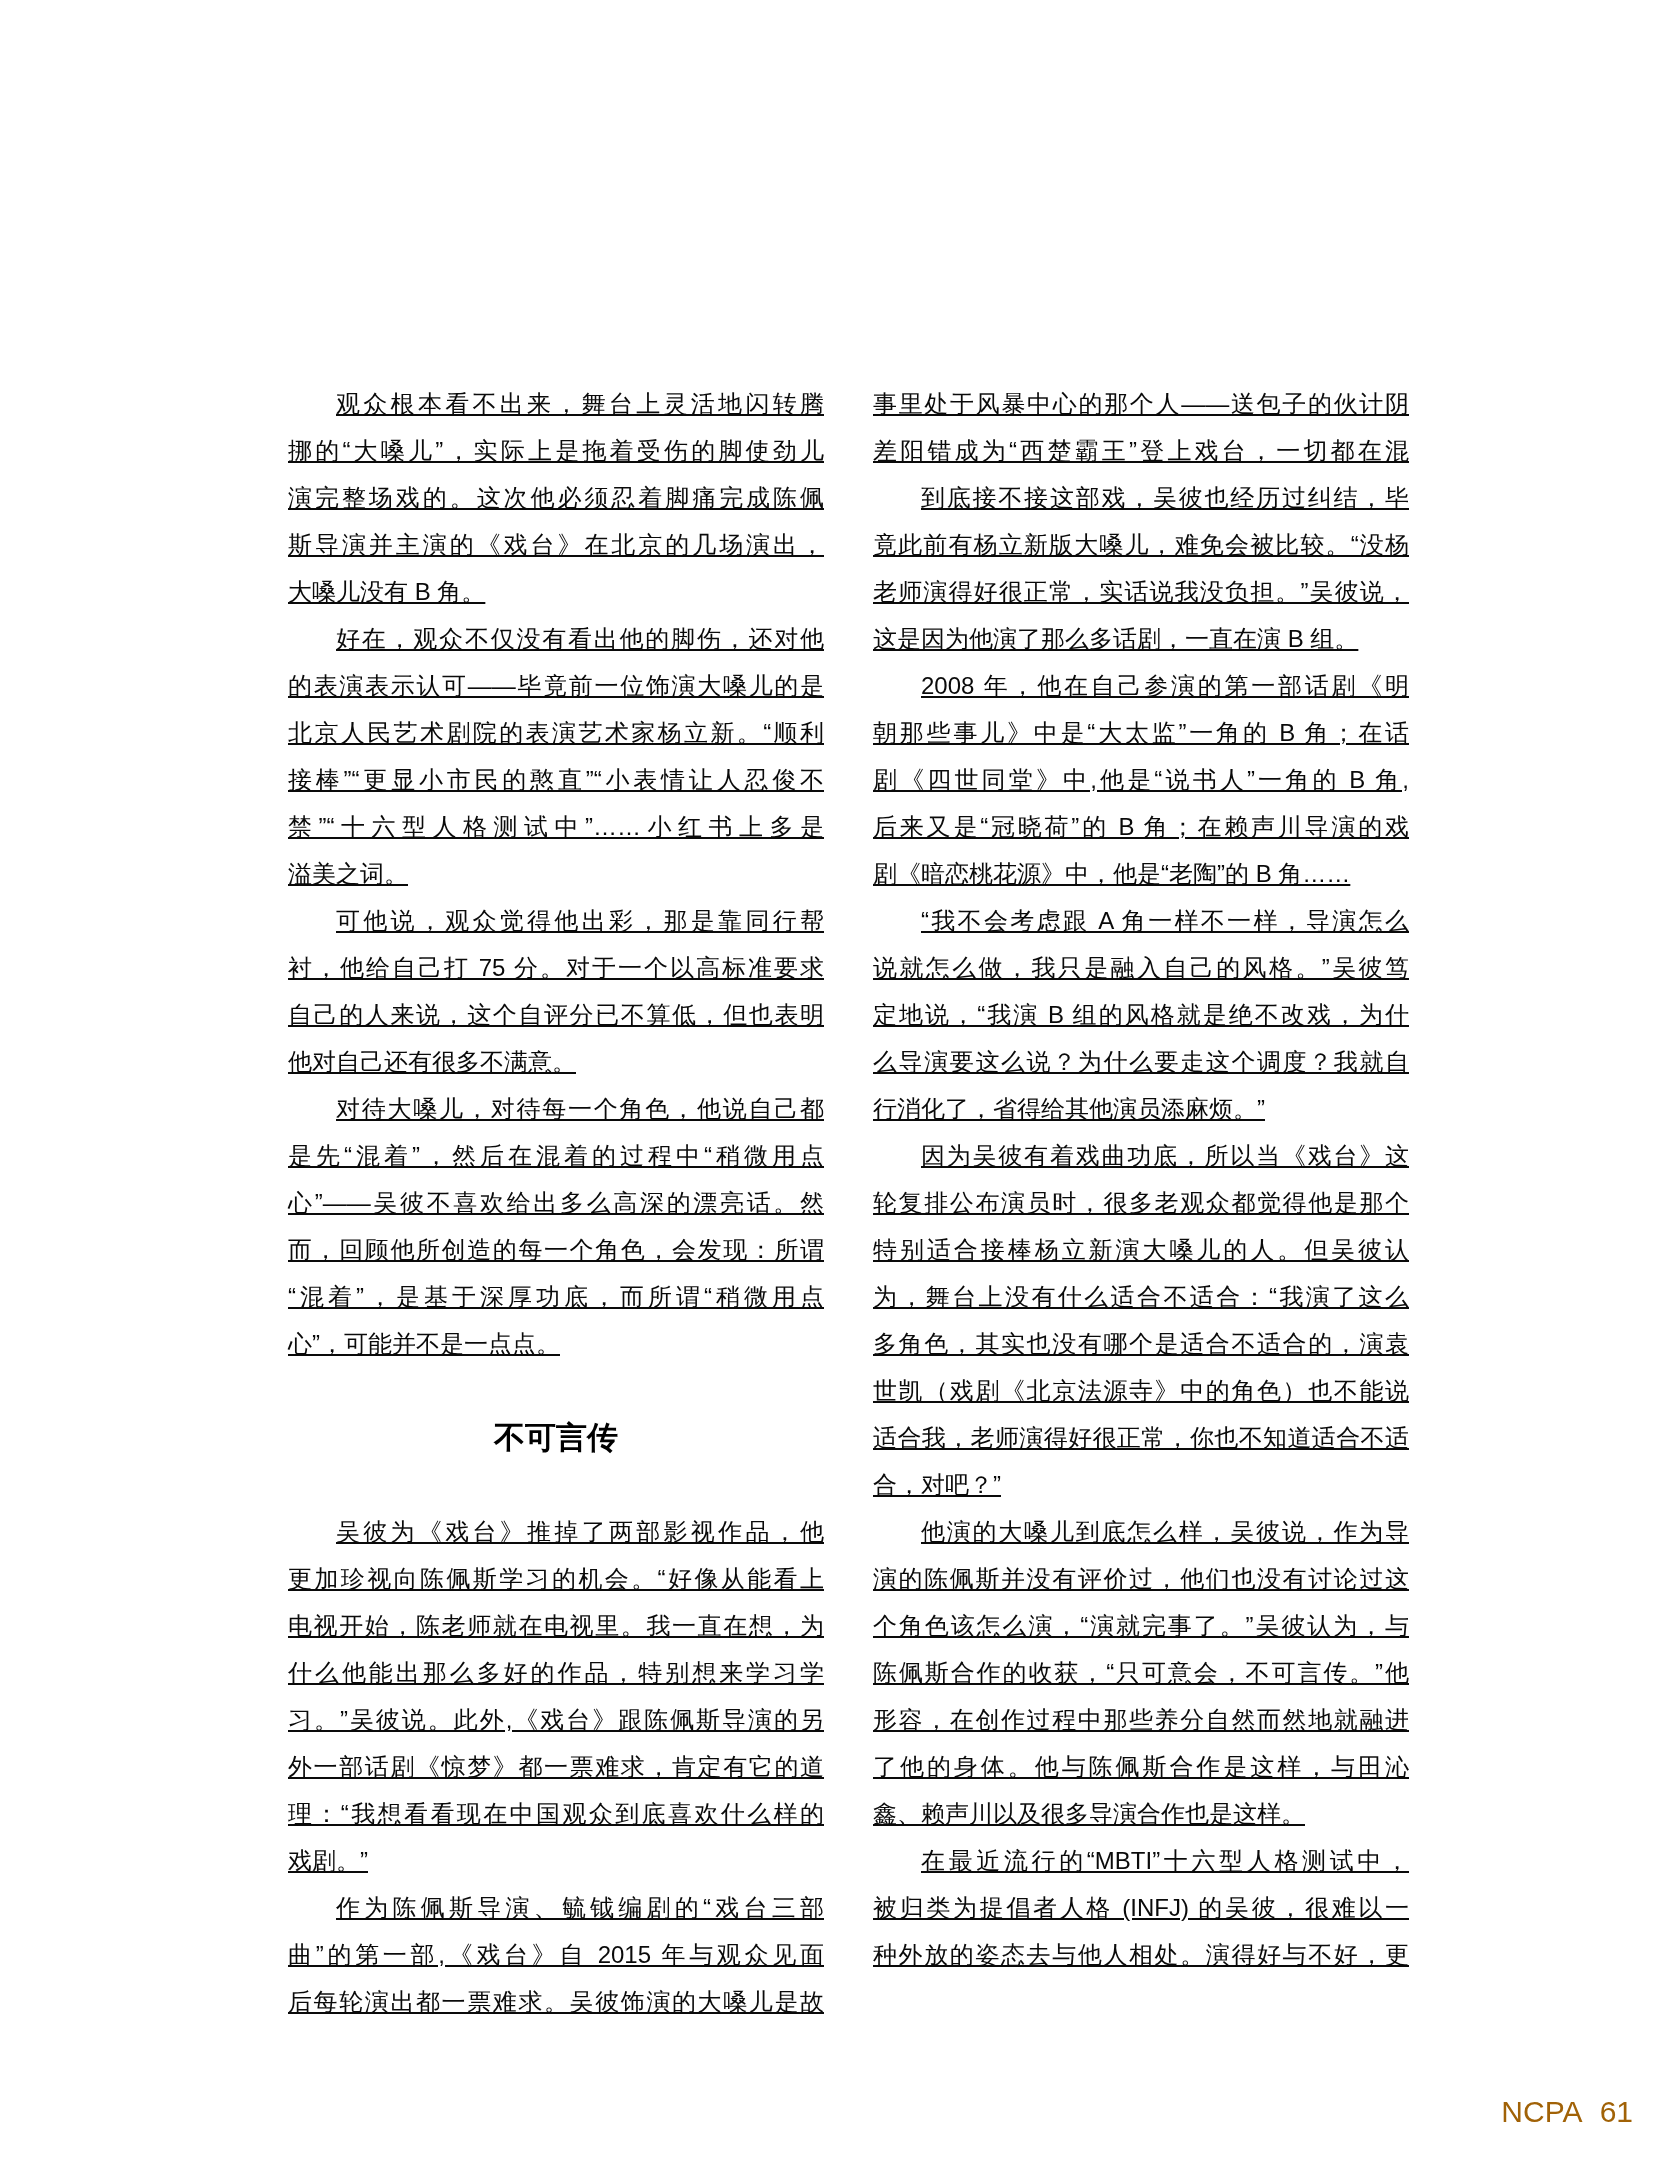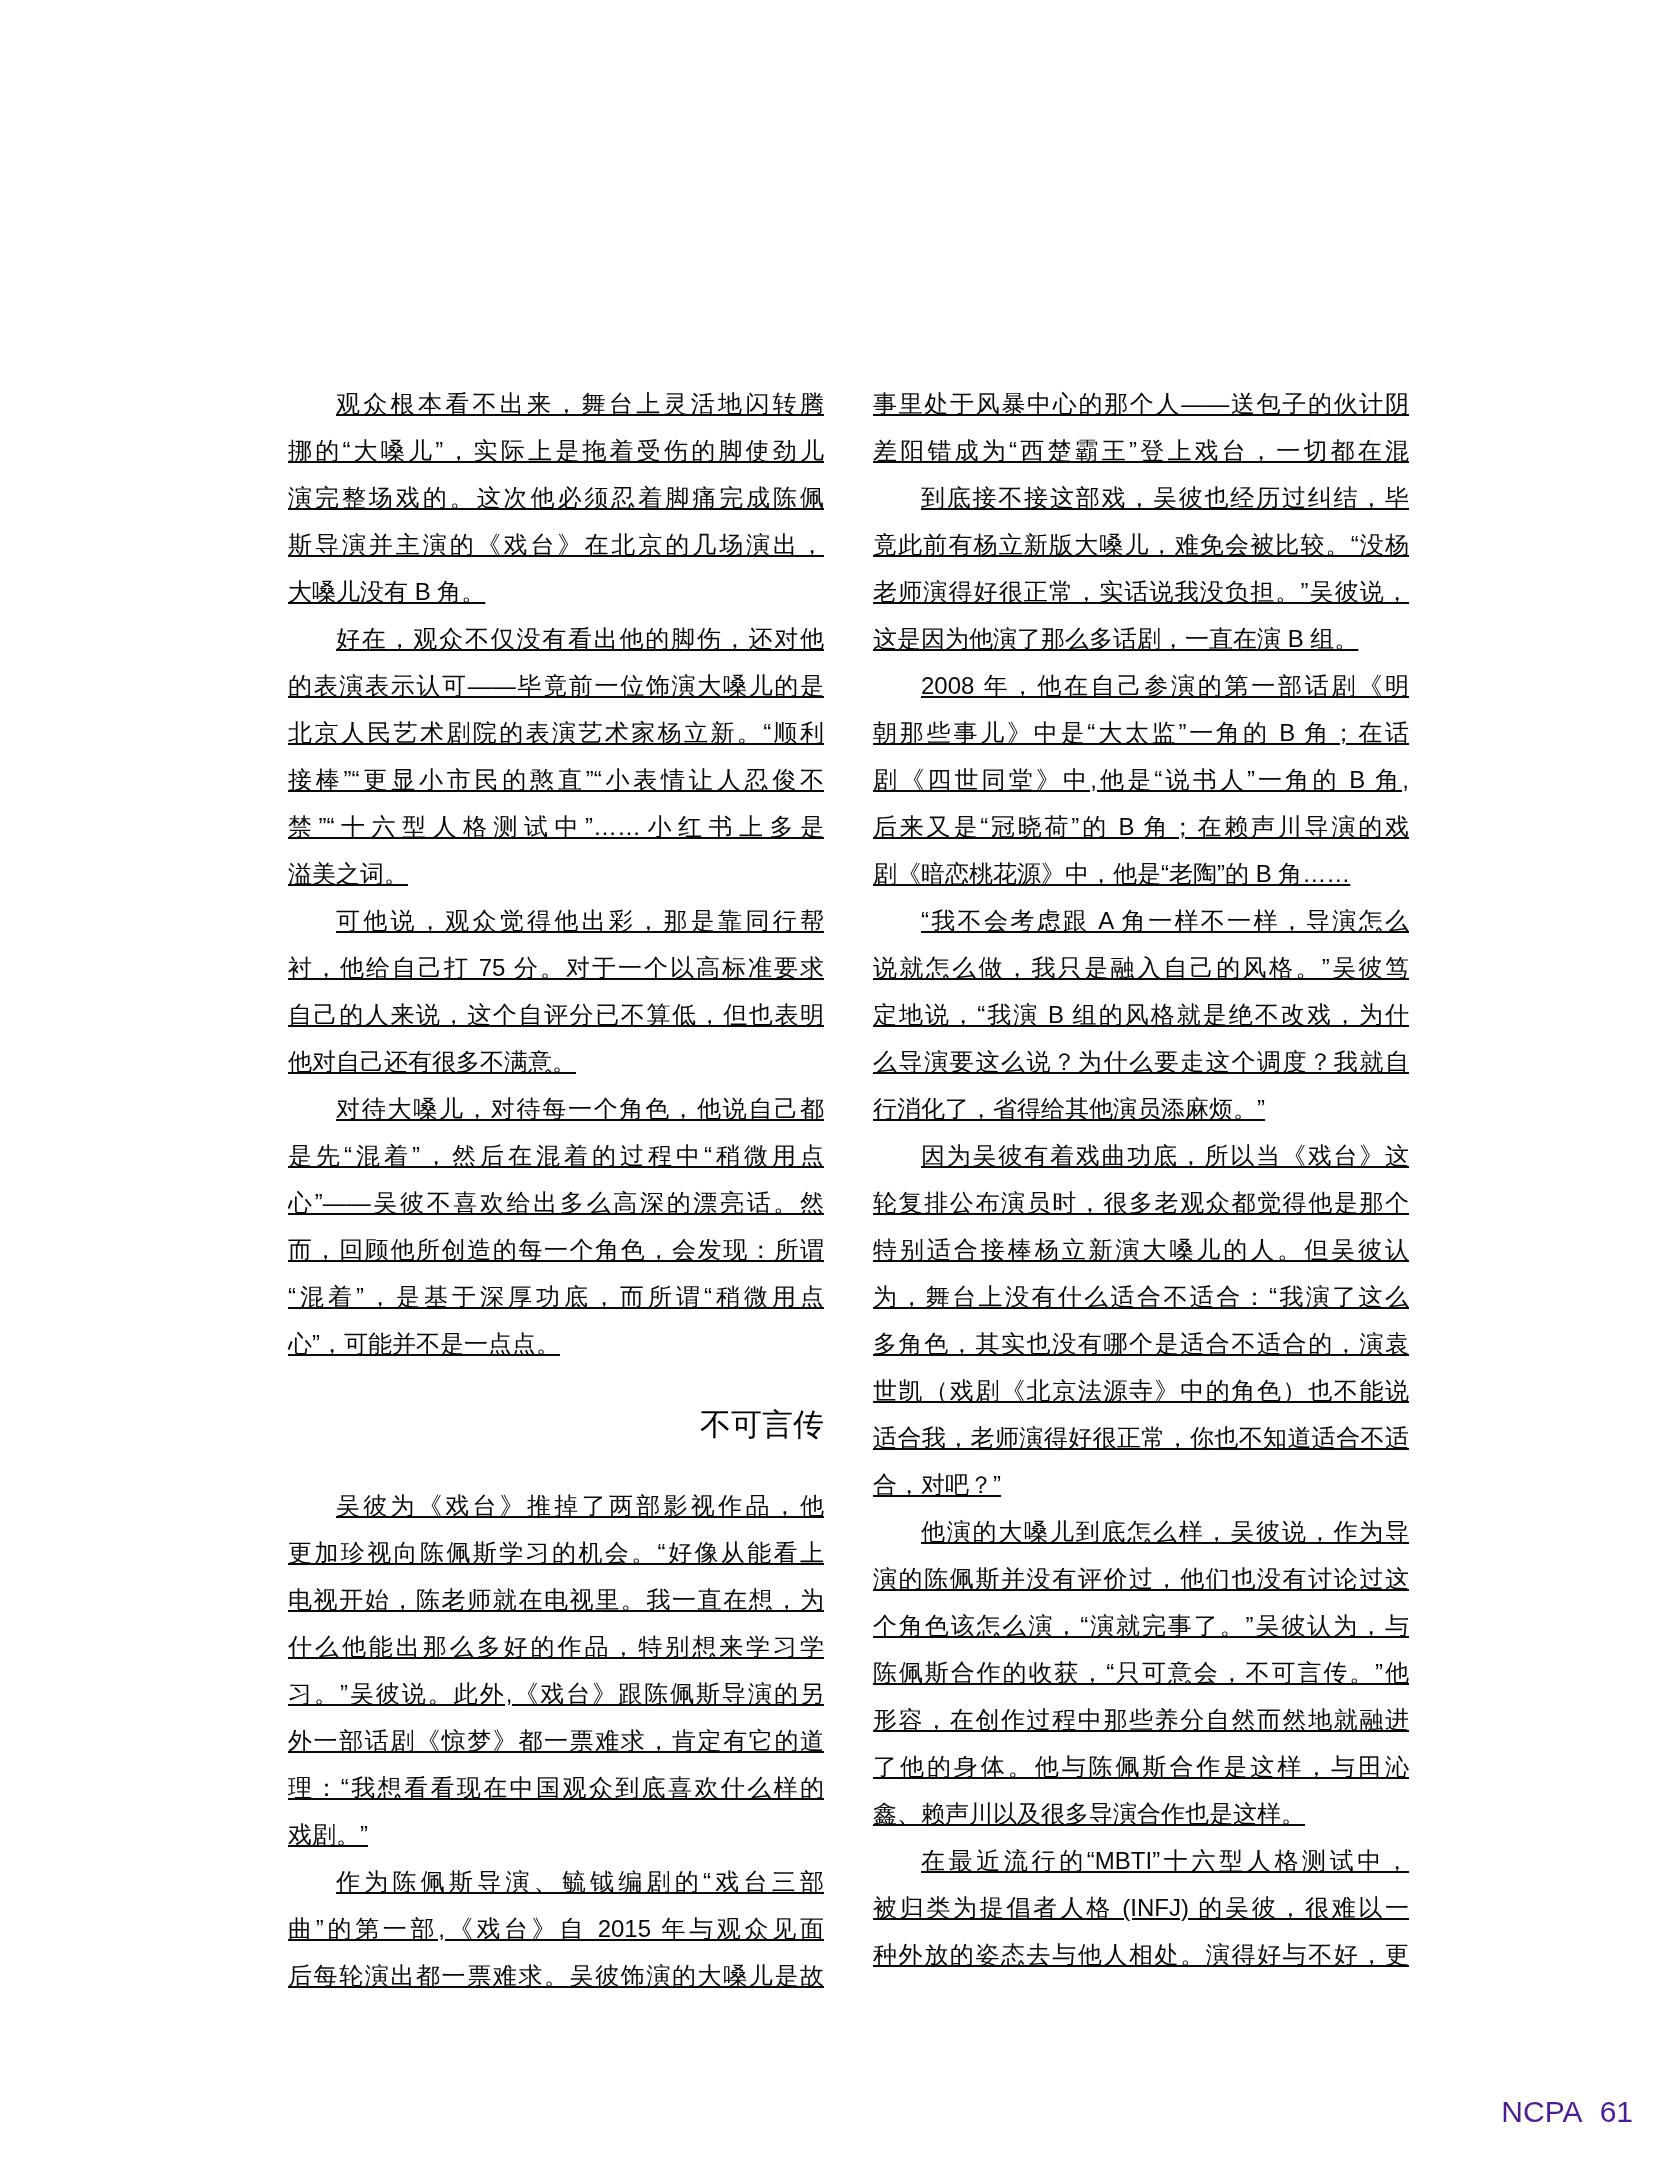--- a/index.html
+++ b/index.html
@@ -19,33 +19,33 @@
     font-weight:300;
     color:#0a0a0a;
   }
   #col-left{left:288px;}
   #col-right{left:873px;}
   .para{margin:0;text-decoration:underline;}
   .line{text-align:justify;text-align-last:justify;}
   .line.last{text-align-last:left;}
   .line.first{text-indent:2em;}
   .heading{
-    font-weight:400;
+    font-weight:700;
     font-size:31px;
     line-height:47px;
-    margin:34px 0;
+    margin:47px 0;
     color:#000;
-    text-align:right;
+    text-align:center;
   }
   .footer{
     position:absolute;
     left:1426px;
     top:2061px;
     font-size:30px;
-    color:#4c1d95;
+    color:#a16207;
     word-spacing:0.35em;
     white-space:pre;
   }
 </style>
 </head>
 <body>
 
 <div>
   <section id="col-left" class="column">
       <div class="para">

